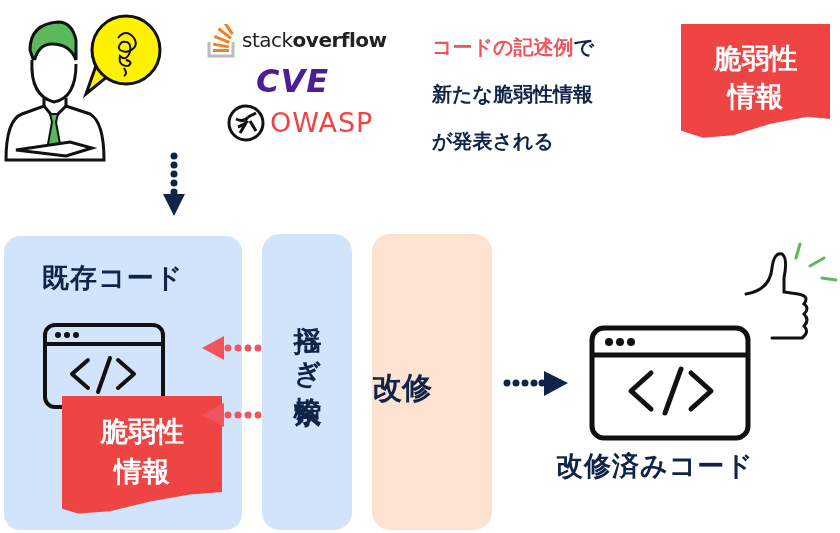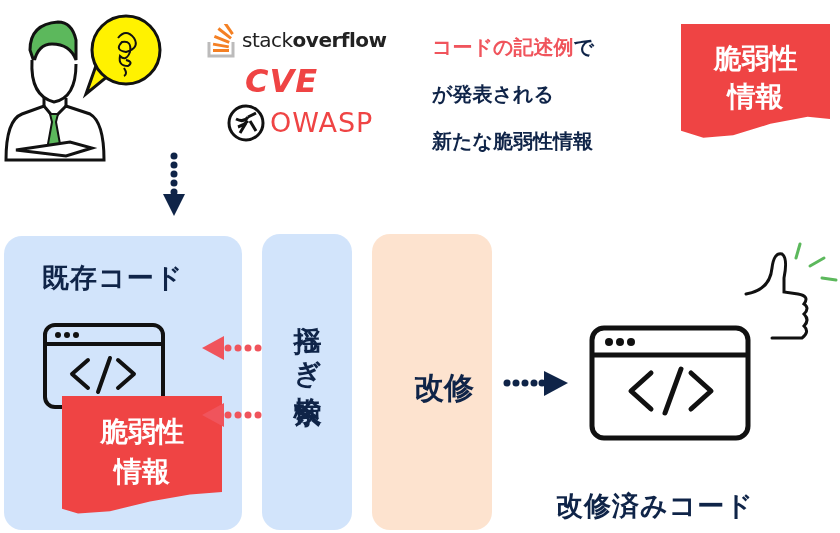--- a/index.html
+++ b/index.html
@@ -43,51 +43,51 @@
     <rect x="7" y="25" width="16" height="3" fill="#f48024"></rect>
     <rect x="7" y="20" width="16" height="3" fill="#f48024" transform="rotate(10 15 21)"></rect>
     <rect x="8" y="14" width="16" height="3" fill="#f48024" transform="rotate(22 16 15)"></rect>
     <rect x="11" y="8" width="16" height="3" fill="#f48024" transform="rotate(38 19 9)"></rect>
     <rect x="16" y="3" width="14" height="3" fill="#f48024" transform="rotate(55 23 4)"></rect>
   </svg>
   <span class="abs" style="left:36px;top:8px;font-size:20px;color:#222;letter-spacing:-0.5px;white-space:nowrap;">
     <span>stack</span><span class="bold">overflow</span>
   </span>
 </div>
-<div class="abs" style="left:245px;top:62px;font-size:32px;font-weight:bold;font-style:italic;color:#ef4444;letter-spacing:1px;text-align:right;">CVE</div>
+<div class="abs" style="left:256px;top:62px;font-size:32px;font-weight:bold;font-style:italic;color:#4c1d95;letter-spacing:1px;text-align:right;">CVE</div>
 <div class="abs" style="left:226px;top:103px;width:170px;height:44px;">
   <svg class="abs" style="left:0;top:0" width="40" height="40">
     <circle cx="20" cy="20" r="17" fill="none" stroke="#111" stroke-width="3"></circle>
     <path d="M10 16 Q18 20 22 14 M12 24 Q18 22 22 18 M22 14 L30 10 M24 18 L30 28 M20 20 L14 30" stroke="#111" stroke-width="3" fill="none"></path>
   </svg>
   <span class="abs" style="left:44px;top:4px;font-size:27px;color:#ef4444;letter-spacing:1px;">OWASP</span>
 </div>
 
 <div class="abs bold" style="left:432px;top:24px;font-size:20px;line-height:47px;">
   <div><span style="color:#f0545c">コードの記述例</span><span class="navy">で</span></div>
+  <div class="navy">新たな脆弱性情報</div>
   <div class="navy">が発表される</div>
-  <div class="navy">新たな脆弱性情報</div>
 </div>
 
 <div class="green-flag" style="left:681px;top:24px;width:149px;height:116px;font-size:28px;line-height:38px;padding-top:16px;box-sizing:border-box;
   clip-path: polygon(0 0,100% 0,100% 82%,85% 80%,60% 86%,35% 96%,15% 98%,0 92%);">
   <div>脆弱性</div>
   <div>情報</div>
 </div>
 
 <svg class="abs" style="left:160px;top:150px" width="28" height="70">
   <circle cx="14" cy="6" r="3.5" fill="#0f2448"></circle>
   <circle cx="14" cy="15" r="3.5" fill="#0f2448"></circle>
   <circle cx="14" cy="24" r="3.5" fill="#0f2448"></circle>
   <circle cx="14" cy="33" r="3.5" fill="#0f2448"></circle>
   <circle cx="14" cy="42" r="3.5" fill="#0f2448"></circle>
   <path d="M3 44 L25 44 L14 66 Z" fill="#0f2448"></path>
 </svg>
 
-<div class="panel" style="left:4px;top:236px;width:238px;height:294px;background:#d2e4fb;">
+<div class="panel" style="left:4px;top:236px;width:238px;height:294px;background:#d2e4fb;border-radius:16px;">
   <div class="abs bold navy" style="left:38px;top:24px;font-size:27px;letter-spacing:1px;">既存コード</div>
   <svg class="abs" style="left:38px;top:86px" width="124" height="90">
     <rect x="3" y="3" width="118" height="82" rx="10" fill="none" stroke="#111" stroke-width="4"></rect>
     <line x1="3" y1="22" x2="121" y2="22" stroke="#111" stroke-width="4"></line>
     <circle cx="16" cy="13" r="3" fill="#111"></circle>
       <circle cx="25" cy="13" r="3" fill="#111"></circle>
       <circle cx="34" cy="13" r="3" fill="#111"></circle>
     <path d="M46 38 L30 52 L46 66 M76 38 L92 52 L76 66 M68 36 L56 70" fill="none" stroke="#111" stroke-width="4" stroke-linecap="round" stroke-linejoin="round"></path>
   </svg>
   <div class="green-flag" style="left:58px;top:160px;width:160px;height:120px;font-size:28px;line-height:40px;padding-top:16px;box-sizing:border-box;
@@ -112,21 +112,21 @@
   <circle cx="48" cy="14" r="3.5" fill="#f0545c"></circle>
     <circle cx="58" cy="14" r="3.5" fill="#f0545c"></circle>
     <circle cx="67" cy="14" r="3.5" fill="#f0545c"></circle>
 </svg>
 
 <div class="panel" style="left:262px;top:234px;width:90px;height:296px;background:#d2e4fb;">
   <div class="abs bold navy vtext" style="left:27px;top:70px;font-size:28px;line-height:36px;">揺らぎ検索</div>
 </div>
 
 <div class="panel" style="left:372px;top:234px;width:120px;height:296px;background:#fde3cf;">
-  <div class="abs bold navy" style="left:0;width:144px;top:134px;text-align:center;font-size:30px;font-family:Liberation Serif, serif;">改修</div>
+  <div class="abs bold navy" style="left:0;width:144px;top:134px;font-size:30px;font-family:Liberation Serif, serif;">改修</div>
 </div>
 
 <svg class="abs" style="left:500px;top:369px" width="72" height="30">
   <circle cx="7" cy="14" r="3.5" fill="#0f2448"></circle>
     <circle cx="16" cy="14" r="3.5" fill="#0f2448"></circle>
   <circle cx="25" cy="14" r="3.5" fill="#0f2448"></circle>
     <circle cx="34" cy="14" r="3.5" fill="#0f2448"></circle>
     <circle cx="42" cy="14" r="3.5" fill="#0f2448"></circle>
   <path d="M44 2 L68 14 L44 27 Z" fill="#0f2448"></path>
 </svg>
@@ -142,13 +142,13 @@
 
 <svg class="abs" style="left:740px;top:238px" width="100" height="120">
   <path d="M6 56 Q30 52 32 30 Q34 14 42 16 Q48 20 44 40 L44 54 L58 56 Q70 58 64 66 Q70 70 64 76 Q70 82 64 88 Q70 94 62 100 L32 100" fill="none" stroke="#111" stroke-width="3" stroke-linecap="round"></path>
   <g>
     <path d="M60 6 L56 20" stroke="#5cb85c" stroke-width="3" stroke-linecap="round"></path>
     <path d="M84 20 L70 28" stroke="#5cb85c" stroke-width="3" stroke-linecap="round"></path>
     <path d="M96 42 L82 40" stroke="#5cb85c" stroke-width="3" stroke-linecap="round"></path>
   </g>
 </svg>
 
-<div class="abs bold navy" style="left:556px;top:488px;font-size:27px;letter-spacing:1px;font-family:Liberation Mono, monospace;">改修済みコード</div>
+<div class="abs bold navy" style="left:556px;top:448px;font-size:27px;letter-spacing:1px;font-family:Liberation Mono, monospace;">改修済みコード</div>
 
 </body></html>

